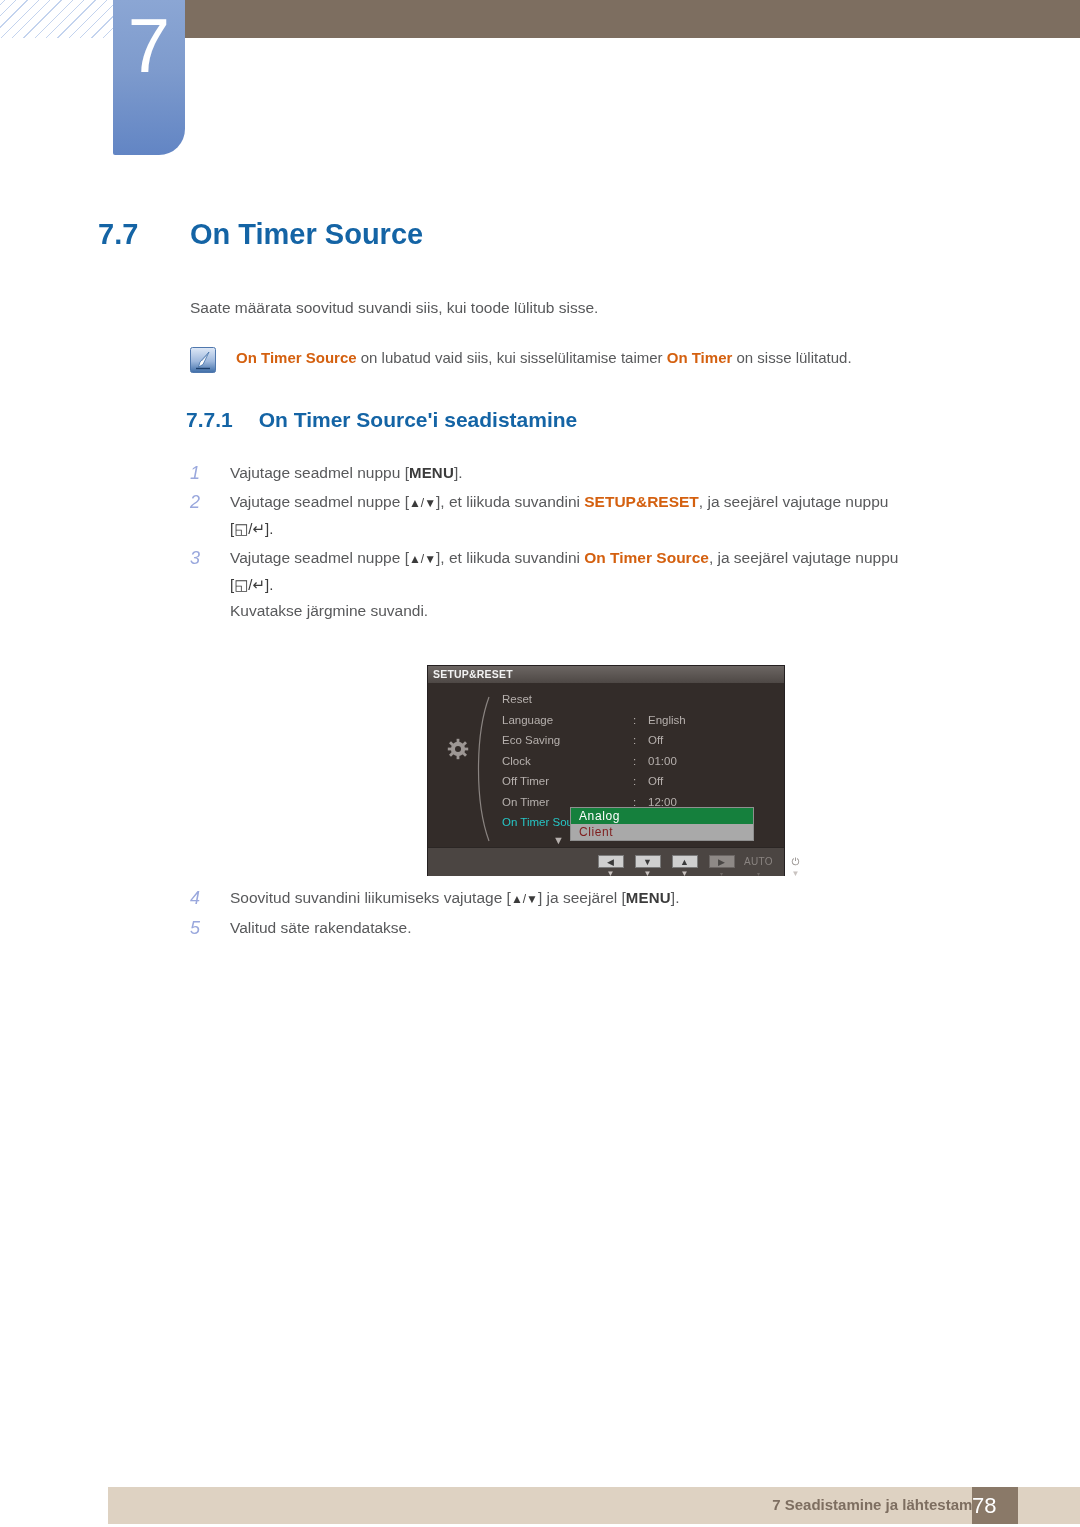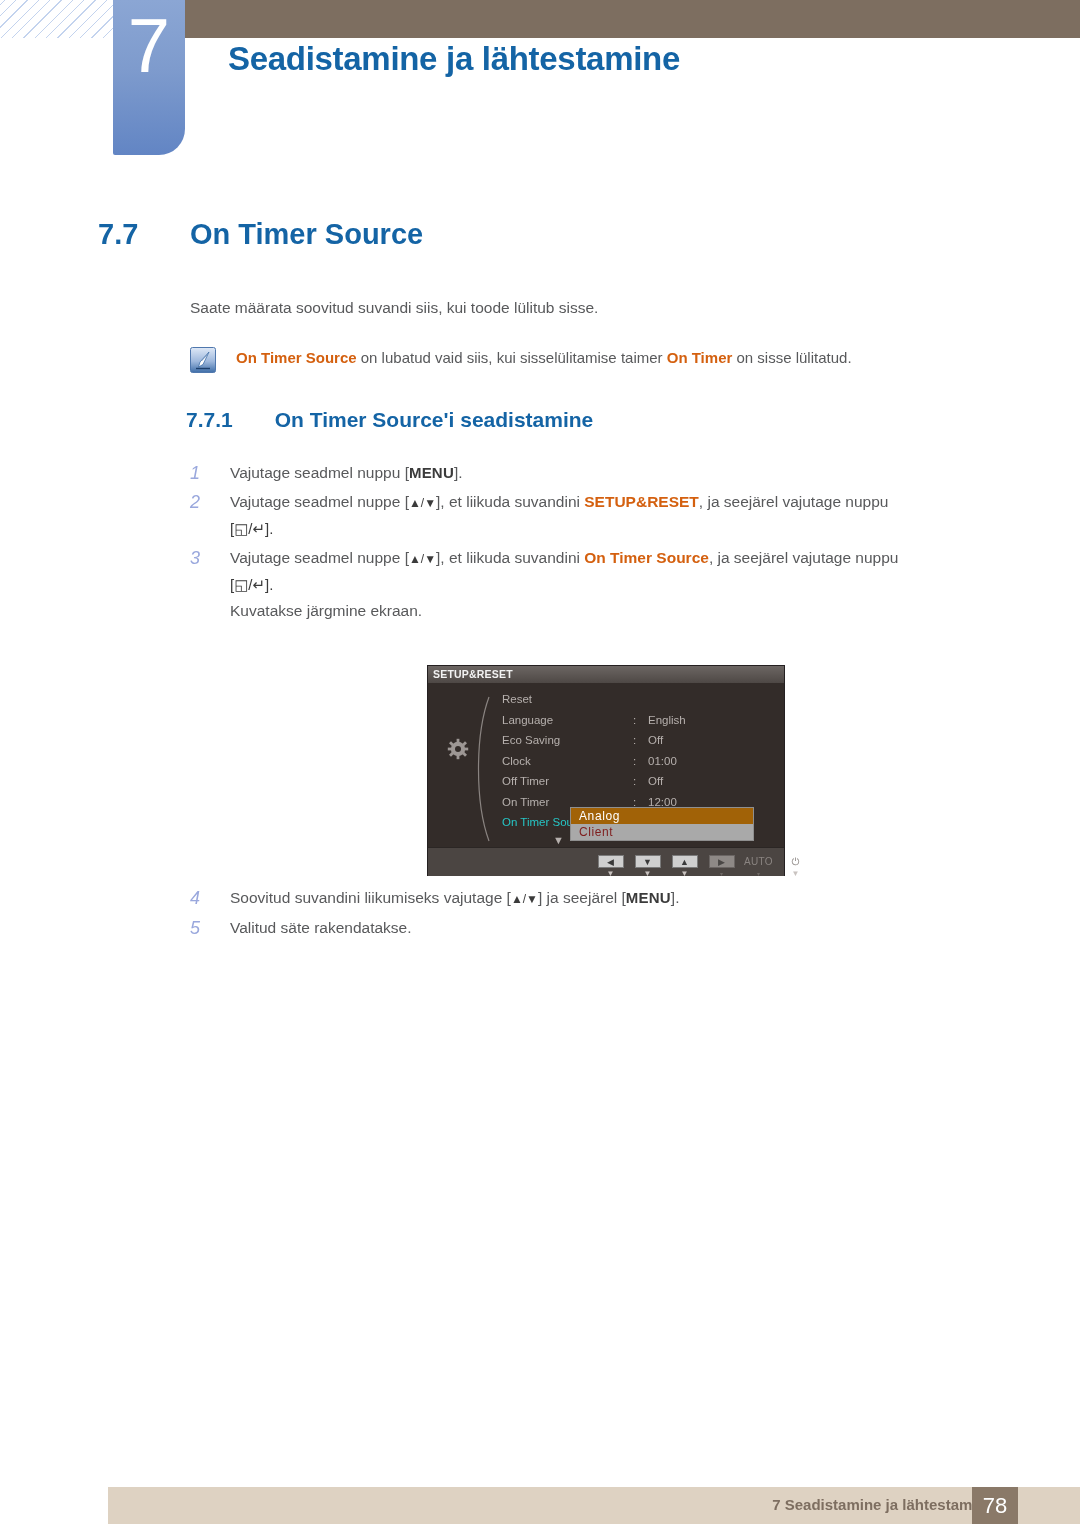--- a/index.html
+++ b/index.html
@@ -114,21 +114,21 @@
   }
   .hl { color: #d4600f; font-weight: bold; }
 
   .subsec {
     position: absolute;
     left: 186px; top: 408px;
     font-size: 21px;
     font-weight: bold;
     color: #1464a5;
   }
-  .subsec-num { margin-right: 42px; }
+  .subsec-num { margin-right: 26px; }
 
   
   .steps { position: absolute; left: 190px; top: 460px; width: 810px; }
   .step { position: relative; min-height: 26px; margin-bottom: 3px; }
   .step .n {
     position: absolute;
     left: 0; top: 0;
     width: 22px;
     text-align: left;
     font-size: 18px;
@@ -219,21 +219,21 @@
     z-index: 5;
   }
   .osd-popup .opt {
     height: 16px;
     line-height: 16px;
     padding-left: 8px;
     font-size: 12px;
     color: #7f1d1d;
     letter-spacing: 0.6px;
   }
-  .osd-popup .opt.sel { background: #a16207; color: #ffffff; }
+  .osd-popup .opt.sel { background: #15803d; color: #ffffff; }
 
   .osd-footer {
     position: relative;
     height: 29px;
     background: #4b4542;
     border-top: 1px solid #2b2624;
   }
   .osd-keys {
     position: absolute;
     left: 164px; top: 3px;
@@ -281,39 +281,38 @@
   .foot-pagebox {
     position: absolute;
     left: 972px; top: 1487px;
     width: 46px; height: 37px;
     background: #8a7968;
   }
   .foot-pagenum {
     position: absolute;
     left: 972px; top: 1493px;
     width: 46px;
-    text-align: center;
+    text-align: left;
     color: #ffffff;
     font-size: 22px;
     font-weight: 400;
   }
 </style>
 </head>
 <body>
 
 <div class="page">
 
   <div class="hatch"></div>
   <div class="brown-bar"></div>
 
   <div class="chapter-badge">
     <div class="num">7</div>
   </div>
 
-  <div class="chapter-title">Seadistamine ja lähtestamine</div>
 
   <div class="sec-num">7.7</div>
   <div class="sec-title">On Timer Source</div>
 
   <div class="intro">Saate määrata soovitud suvandi siis, kui toode lülitub sisse.</div>
 
   <div class="note">
     <span class="note-icon">
       <svg width="26" height="26" viewBox="0 0 26 26">
         <defs>
@@ -341,21 +340,21 @@
       <div class="body"><span>Vajutage seadmel nuppu [</span><span class="kbd-menu">MENU</span><span>].</span></div>
     </div>
 
     <div class="step">
       <div class="n">2</div>
       <div class="body"><span>Vajutage seadmel nuppe [</span><span class="arrows">▲/▼</span><span>], et liikuda suvandini </span><span class="hl">SETUP&amp;RESET</span><span>, ja seejärel vajutage nuppu</span><span class="sub glyph-box">[◱/↵].</span></div>
     </div>
 
     <div class="step">
       <div class="n">3</div>
-      <div class="body"><span>Vajutage seadmel nuppe [</span><span class="arrows">▲/▼</span><span>], et liikuda suvandini </span><span class="hl">On Timer Source</span><span>, ja seejärel vajutage nuppu</span><span class="sub glyph-box">[◱/↵].</span><span class="sub">Kuvatakse järgmine ekraan.</span></div>
+      <div class="body"><span>Vajutage seadmel nuppe [</span><span class="arrows">▲/▼</span><span>], et liikuda suvandini </span><span class="hl">On Timer Source</span><span>, ja seejärel vajutage nuppu</span><span class="sub glyph-box">[◱/↵].</span><span class="sub">Kuvatakse järgmine suvandi.</span></div>
     </div>
   </div>
 
   <div class="osd">
 
     <div class="osd-title">SETUP&amp;RESET</div>
 
     <div class="osd-body">
 
       <span class="osd-gear">

